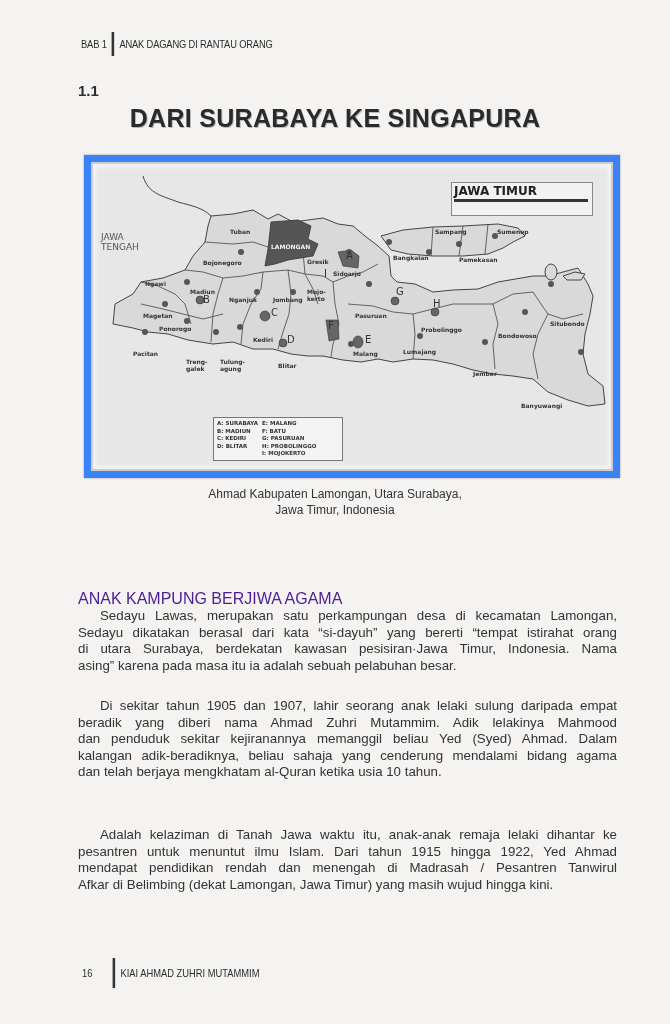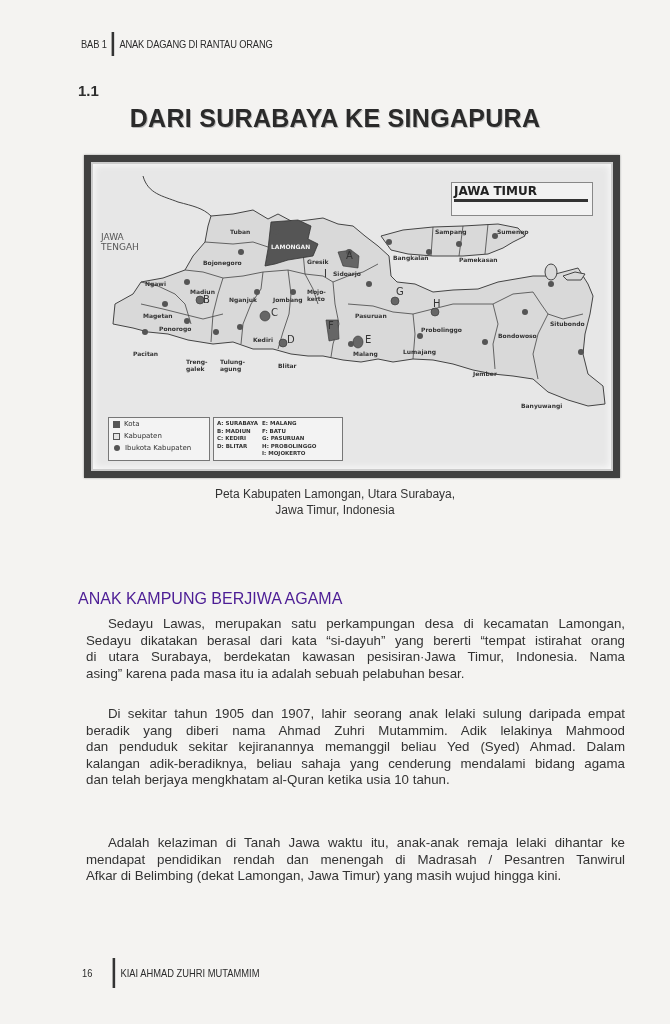--- a/index.html
+++ b/index.html
@@ -19,21 +19,21 @@
   .section-number {
     position: absolute; left: 78px; top: 82px; font-weight: bold; font-size: 15px; color: #2e2e2e;
   }
   .section-title {
     position: absolute; left: 0; width: 670px; top: 104px; text-align: center;
     font-weight: bold; font-size: 25px; color: #2a2a2a; letter-spacing: 0.3px;
     text-shadow: 1px 1px 0 #bbb;
   }
   .map-frame {
     position: absolute; left: 84px; top: 155px; width: 536px; height: 323px;
-    background: #404040; box-sizing: border-box; padding: 7px 7px 7px 7px;
+    background: #3b82f6; box-sizing: border-box; padding: 7px 7px 7px 7px;
     box-shadow: 0 0 2px #999;
   }
   .map-inner {
     position: relative; width: 100%; height: 100%; background: #e7e7e7;
     box-shadow: inset 0 0 8px #fff;
     border: 2px solid #ccc; box-sizing: border-box;
   }
   .map-inner svg { position: absolute; left: 0; top: 0; }
   .map-title-box {
     position: absolute; left: 358px; top: 18px; width: 140px; height: 32px;
@@ -66,21 +66,21 @@
   .legend-right .col { display: flex; flex-direction: column; line-height: 7.5px; margin-right: 4px; }
   .caption {
     position: absolute; left: 0; width: 670px; top: 486px; text-align: center;
     font-size: 12px; line-height: 16px; color: #333;
   }
   .subhead {
     position: absolute; left: 78px; top: 566px; font-weight: normal; font-size: 16px; color: #4c1d95; margin-top: 24px;
   }
   .para {
     position: absolute; left: 78px; width: 539px; font-size: 13.3px; line-height: 16.6px;
-    color: #333; text-align: justify; margin: 8px;
+    color: #333; text-align: justify; margin: 0;
   }
   .para .line { display: block; text-align: justify; text-align-last: justify; white-space: nowrap; }
   .para .line.last { text-align-last: left; }
   .para .line.indent { padding-left: 22px; }
   .p1 { top: 608px; }
   .p2 { top: 698px; }
   .p3 { top: 827px; }
   .running-foot {
     position: absolute; left: 82px; top: 958px; height: 30px;
     display: flex; align-items: center; font-size: 11px;
@@ -227,34 +227,20 @@
     <div class="lbl letter" style="left:253px;top:88px">A</div>
     <div class="lbl letter" style="left:110px;top:132px">B</div>
     <div class="lbl letter" style="left:178px;top:145px">C</div>
     <div class="lbl letter" style="left:194px;top:172px">D</div>
     <div class="lbl letter" style="left:272px;top:172px">E</div>
     <div class="lbl letter" style="left:235px;top:158px">F</div>
     <div class="lbl letter" style="left:303px;top:124px">G</div>
     <div class="lbl letter" style="left:340px;top:136px">H</div>
     <div class="lbl letter" style="left:231px;top:106px">I</div>
 
-    <div class="legend-box legend-left">
-      <div class="row">
-        <span class="sw dark"></span>
-        <span>Kota</span>
-      </div>
-      <div class="row">
-        <span class="sw light"></span>
-        <span>Kabupaten</span>
-      </div>
-      <div class="row">
-        <span class="dot"></span>
-        <span>Ibukota Kabupaten</span>
-      </div>
-    </div>
 
     <div class="legend-box legend-right">
       <div class="cols">
         <div class="col">
           <span>A: SURABAYA</span>
           <span>B: MADIUN</span>
           <span>C: KEDIRI</span>
           <span>D: BLITAR</span>
         </div>
         <div class="col">
@@ -263,21 +249,21 @@
           <span>G: PASURUAN</span>
           <span>H: PROBOLINGGO</span>
           <span>I: MOJOKERTO</span>
         </div>
       </div>
     </div>
   </div>
 </div>
 
 <div class="caption">
-  <div>Peta Kabupaten Lamongan, Utara Surabaya,</div>
+  <div>Ahmad Kabupaten Lamongan, Utara Surabaya,</div>
   <div>Jawa Timur, Indonesia</div>
 </div>
 
 <div class="subhead">ANAK KAMPUNG BERJIWA AGAMA</div>
 
 <div class="para p1">
   <span class="line indent">Sedayu Lawas, merupakan satu perkampungan desa di kecamatan Lamongan,</span>
   <span class="line">Sedayu dikatakan berasal dari kata “si-dayuh” yang bererti “tempat istirahat orang</span>
   <span class="line">di utara Surabaya, berdekatan kawasan pesisiran·Jawa Timur, Indonesia. Nama</span>
   <span class="line last">asing” karena pada masa itu ia adalah  sebuah pelabuhan besar.</span>
@@ -286,20 +272,21 @@
 <div class="para p2">
   <span class="line indent">Di sekitar tahun 1905 dan 1907, lahir seorang anak lelaki sulung daripada empat</span>
   <span class="line">beradik yang  diberi nama Ahmad Zuhri Mutammim.  Adik lelakinya Mahmood</span>
   <span class="line">dan penduduk sekitar  kejiranannya  memanggil beliau Yed (Syed) Ahmad. Dalam</span>
   <span class="line">kalangan adik-beradiknya, beliau sahaja yang cenderung mendalami bidang agama</span>
   <span class="line last">dan telah  berjaya mengkhatam al-Quran ketika usia   10 tahun.</span>
 </div>
 
 <div class="para p3">
   <span class="line indent">Adalah kelaziman di Tanah Jawa waktu itu, anak-anak remaja lelaki dihantar ke</span>
+  <span class="line">pesantren untuk menuntut ilmu  Islam.  Dari tahun 1915 hingga 1922, Yed Ahmad</span>
   <span class="line">mendapat pendidikan rendah dan menengah di Madrasah / Pesantren Tanwirul</span>
   <span class="line last">Afkar di Belimbing (dekat Lamongan, Jawa Timur) yang  masih wujud hingga kini.</span>
 </div>
 
 <div class="running-foot">
   <span class="num">16</span>
   <span class="bar"></span>
   <span>KIAI AHMAD ZUHRI MUTAMMIM</span>
 </div>
 

